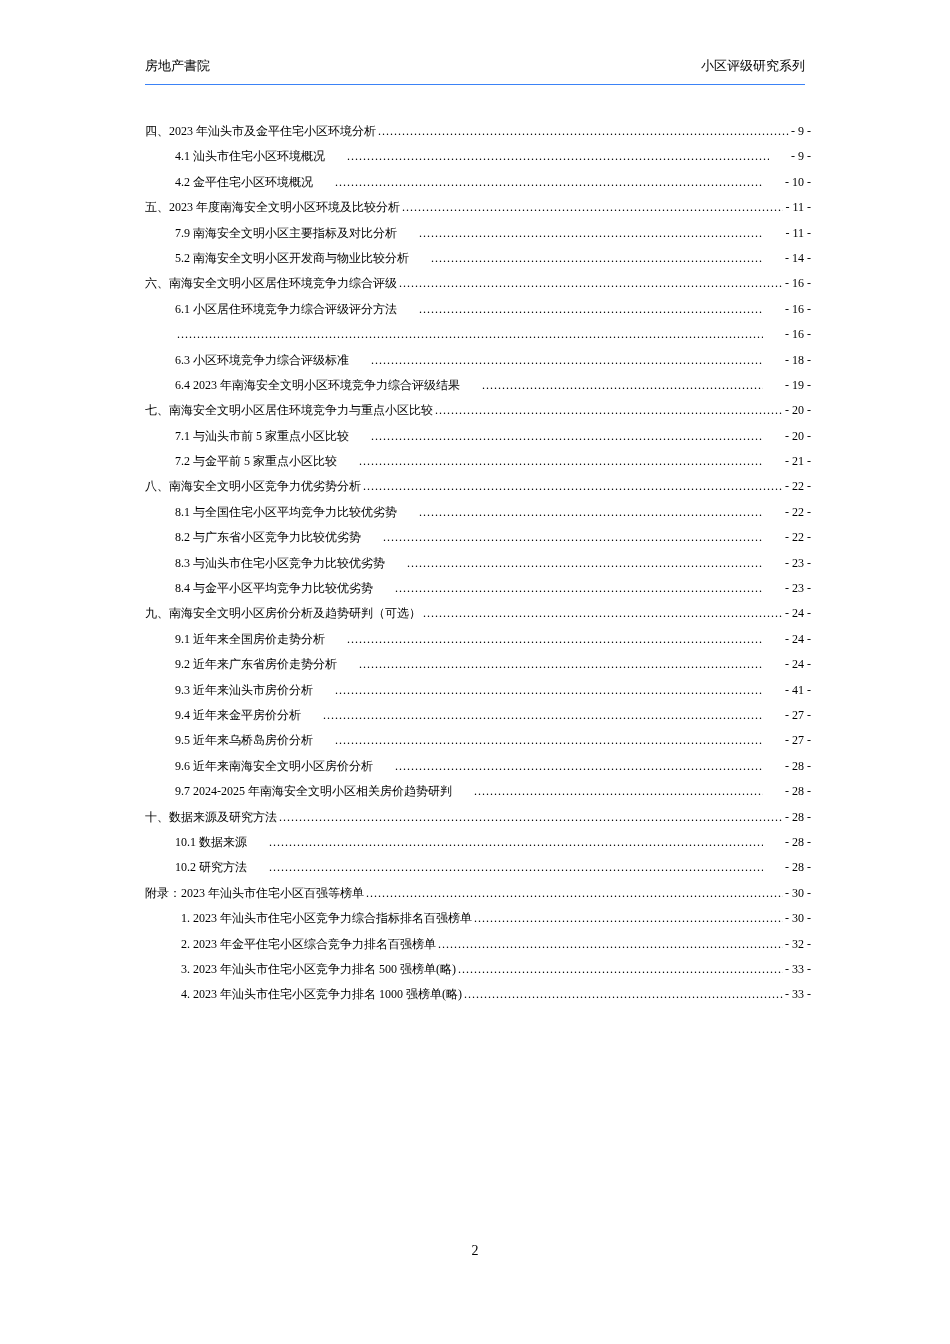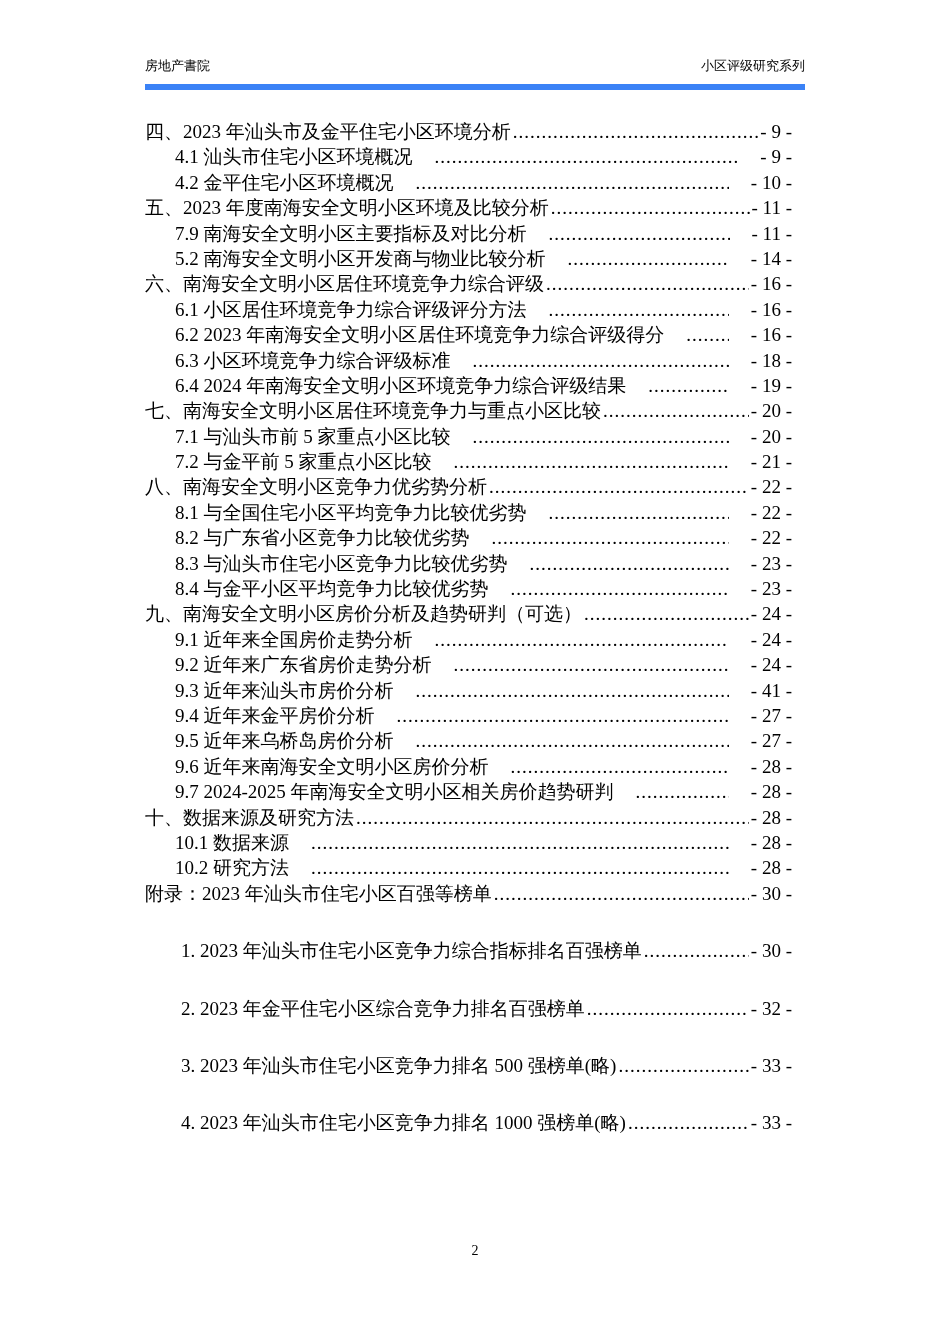--- a/index.html
+++ b/index.html
@@ -16,37 +16,37 @@
     .header {
       position: absolute;
       top: 57px;
       left: 145px;
       right: 145px;
       display: flex;
       justify-content: space-between;
       align-items: flex-end;
       font-size: 13px;
       padding-bottom: 9px;
-      border-bottom: 6px solid #3b82f6;
+      border-bottom: 1px solid #3b82f6;
     }
     .toc {
       position: absolute;
       top: 119px;
       left: 145px;
-      right: 158px;
-      font-size: 19px;
+      right: 139px;
+      font-size: 12px;
     }
     .toc-row {
       display: flex;
       align-items: baseline;
       height: 25.4px;
       line-height: 25.4px;
     }
     .toc-row.lv2 { padding-left: 30px; gap: 20px; }
-    .toc-row.lv3 { padding-left: 36px; margin-top: 32px; }
+    .toc-row.lv3 { padding-left: 36px; }
     .toc-label { white-space: nowrap; flex: 0 0 auto; }
     .toc-dots {
       flex: 1 1 auto;
       min-width: 0;
       overflow: hidden;
       white-space: nowrap;
       letter-spacing: 1px;
       margin: 0 2px;
     }
     .toc-page { white-space: nowrap; flex: 0 0 auto; }
@@ -104,31 +104,30 @@
     <span class="toc-label">六、南海安全文明小区居住环境竞争力综合评级</span>
     <span class="toc-dots">............................................................................................................................................................................................................................................................................................................</span>
     <span class="toc-page">- 16 -</span>
   </div>
       <div class="toc-row lv2">
     <span class="toc-label">6.1 小区居住环境竞争力综合评级评分方法</span>
     <span class="toc-dots">............................................................................................................................................................................................................................................................................................................</span>
     <span class="toc-page">- 16 -</span>
   </div>
       <div class="toc-row lv2">
-    <span class="toc-label">6.2 2023 年南海安全文明小区居住环境竞争力综合评级得分</span>
     <span class="toc-dots">............................................................................................................................................................................................................................................................................................................</span>
     <span class="toc-page">- 16 -</span>
   </div>
       <div class="toc-row lv2">
     <span class="toc-label">6.3 小区环境竞争力综合评级标准</span>
     <span class="toc-dots">............................................................................................................................................................................................................................................................................................................</span>
     <span class="toc-page">- 18 -</span>
   </div>
       <div class="toc-row lv2">
-    <span class="toc-label">6.4 2024 年南海安全文明小区环境竞争力综合评级结果</span>
+    <span class="toc-label">6.4 2023 年南海安全文明小区环境竞争力综合评级结果</span>
     <span class="toc-dots">............................................................................................................................................................................................................................................................................................................</span>
     <span class="toc-page">- 19 -</span>
   </div>
       <div class="toc-row lv1">
     <span class="toc-label">七、南海安全文明小区居住环境竞争力与重点小区比较</span>
     <span class="toc-dots">............................................................................................................................................................................................................................................................................................................</span>
     <span class="toc-page">- 20 -</span>
   </div>
       <div class="toc-row lv2">
     <span class="toc-label">7.1 与汕头市前 5 家重点小区比较</span>

